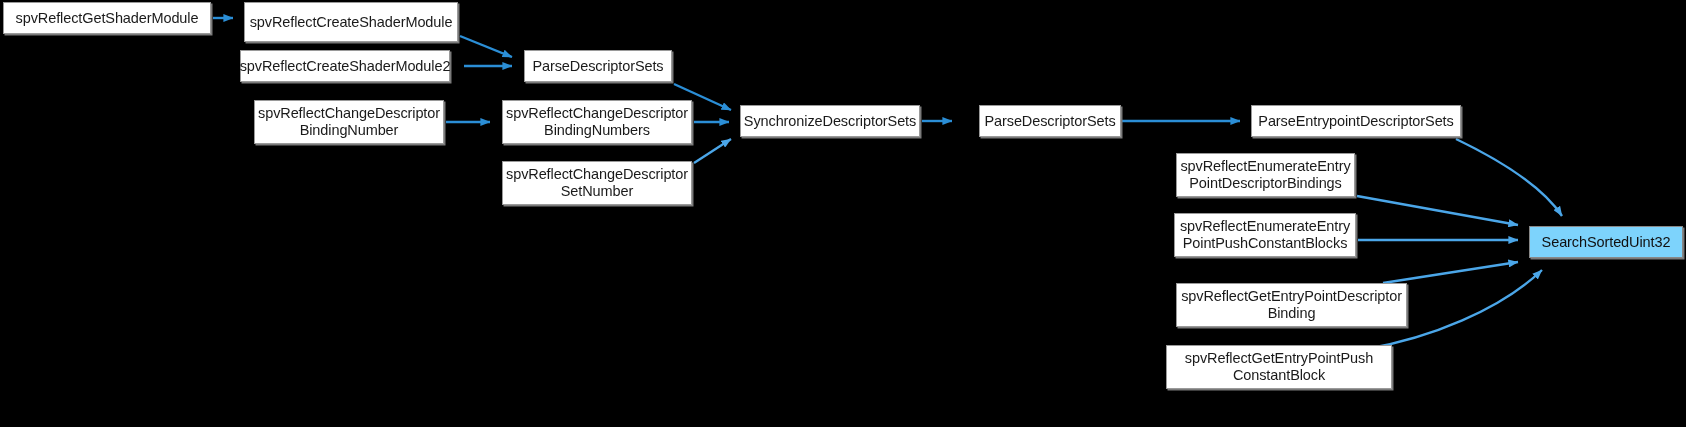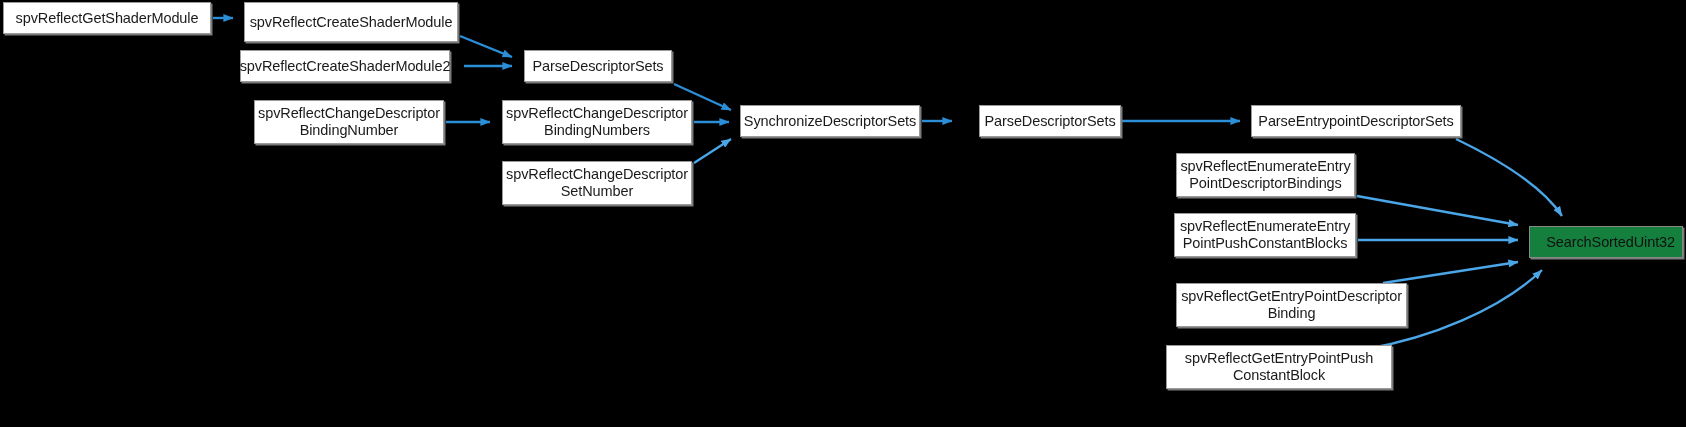--- a/index.html
+++ b/index.html
@@ -35,24 +35,23 @@
     justify-content: center;
     text-align: center;
     color: #1a1a1a;
     font-size: 14.5px;
     line-height: 17px;
     letter-spacing: -0.1px;
     white-space: pre-line;
     z-index: 2;
   }
   .node.highlight {
-    background: #15803d;
+    background: #7dd3fc;
     border: 1px solid #888888;
     color: #101010;
-    justify-content: flex-end;
   }
   .node-label {
     display: block;
     padding: 0 7px;
     white-space: pre-line;
   }
 </style>
 </head>
 <body>
 

